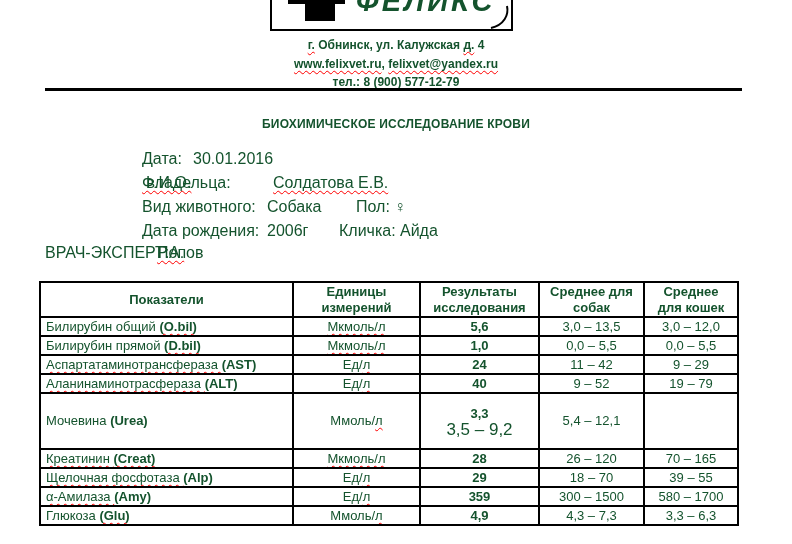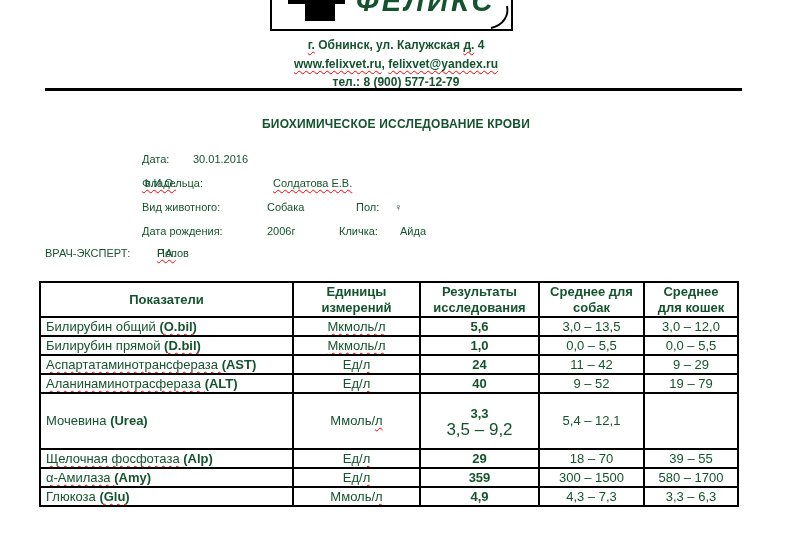--- a/index.html
+++ b/index.html
@@ -27,21 +27,21 @@
   .logo-text{
     position:absolute;left:84px;top:-15px;
     font-size:29px;font-weight:bold;font-style:italic;letter-spacing:3px;white-space:pre;
   }
   .logo-swoosh{position:absolute;right:1px;bottom:0;}
   
   .hline{position:absolute;left:0;width:792px;text-align:center;font-weight:bold;font-size:12px;line-height:16px;white-space:pre;}
   .rule{position:absolute;left:45px;top:88px;width:697px;height:3px;background:#000;}
   .title{position:absolute;left:0;top:117px;width:792px;text-align:center;font-weight:bold;font-size:12px;letter-spacing:0.2px;}
   
-  .info span{position:absolute;font-size:11px;line-height:16px;white-space:pre;}
+  .info span{position:absolute;font-size:16px;line-height:16px;white-space:pre;}
   
   table.lab{
     position:absolute;left:39px;top:281px;width:698px;
     border-collapse:collapse;table-layout:fixed;
   }
   table.lab th,table.lab td{
     border:2px solid #000;font-size:13px;padding:0 3px;vertical-align:middle;
     overflow:hidden;
   }
   table.lab th{font-weight:bold;text-align:center;height:33px;line-height:16px;white-space:pre-line;}
@@ -149,20 +149,27 @@
         <td class="nm" style="vertical-align:top;padding-top:19px"><span>Мочевина </span><span class="cd">(Urea)</span></td>
         <td><span>Ммоль/</span><span class="sq">л</span></td>
         <td>
             <div class="res">3,3</div>
             <div class="res2">3,5 – 9,2</div>
           </td>
         <td>5,4 – 12,1</td>
         <td></td>
       </tr>
       <tr>
+        <td class="nm"><span class="sq">Креатинин </span><span class="cd sq">(Creat)</span></td>
+        <td><span></span><span class="sq">Мкмоль/л</span></td>
+        <td><span class="res">28</span></td>
+        <td>26 – 120</td>
+        <td>70 – 165</td>
+      </tr>
+      <tr>
         <td class="nm"><span class="sq">Щелочная фосфотаза </span><span class="cd">(Alp)</span></td>
         <td><span>Ед/</span><span class="sq">л</span></td>
         <td><span class="res">29</span></td>
         <td>18 – 70</td>
         <td>39 – 55</td>
       </tr>
       <tr>
         <td class="nm"><span class="sq">α-Амилаза </span><span class="cd">(Amy)</span></td>
         <td><span>Ед/</span><span class="sq">л</span></td>
         <td><span class="res">359</span></td>

